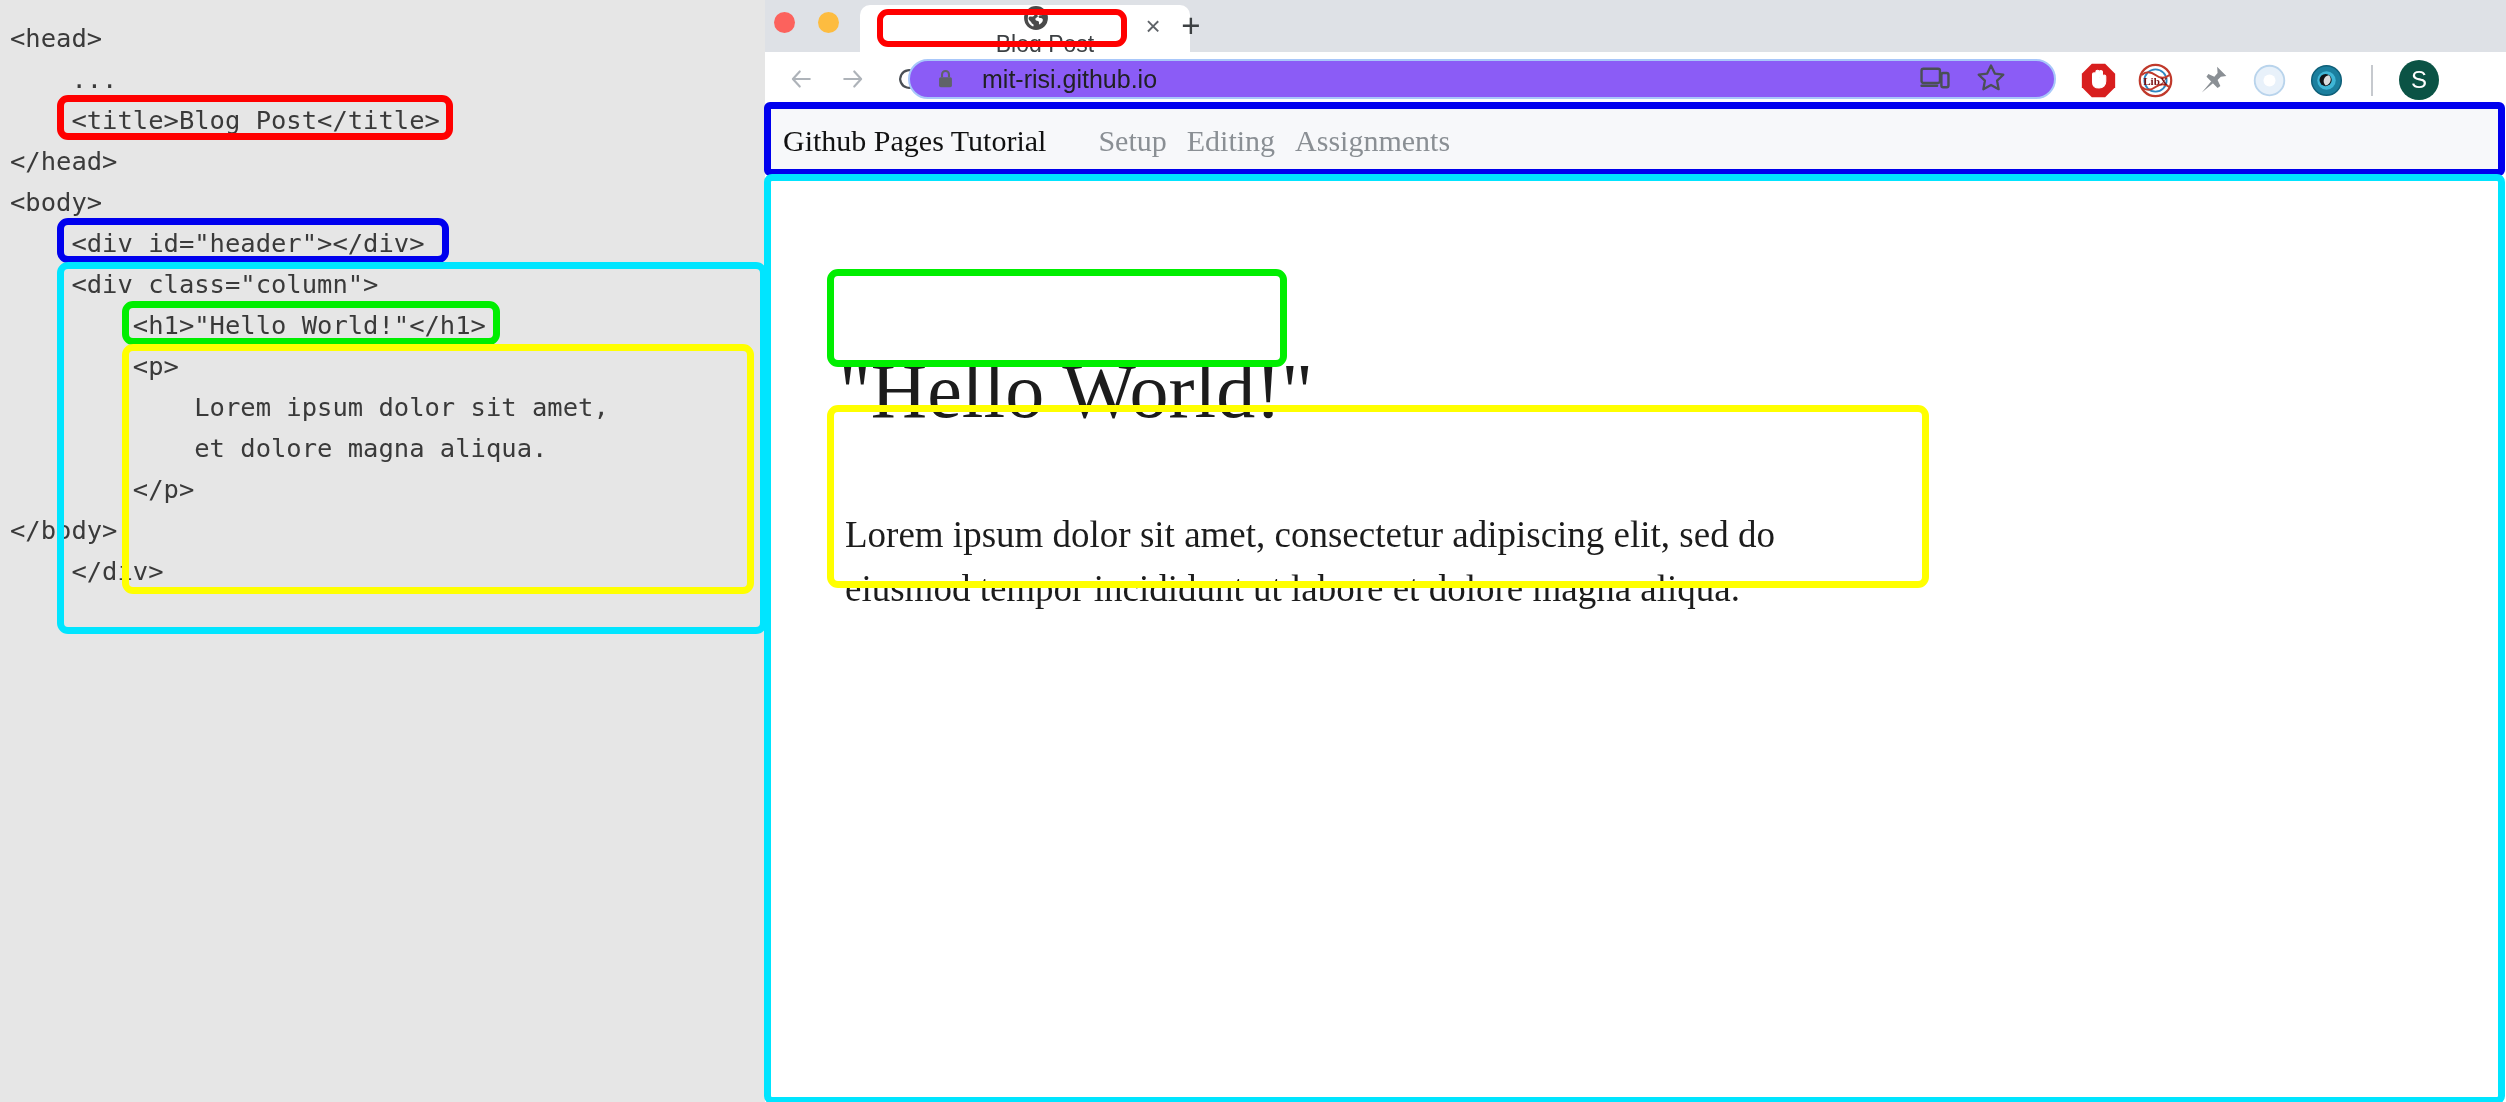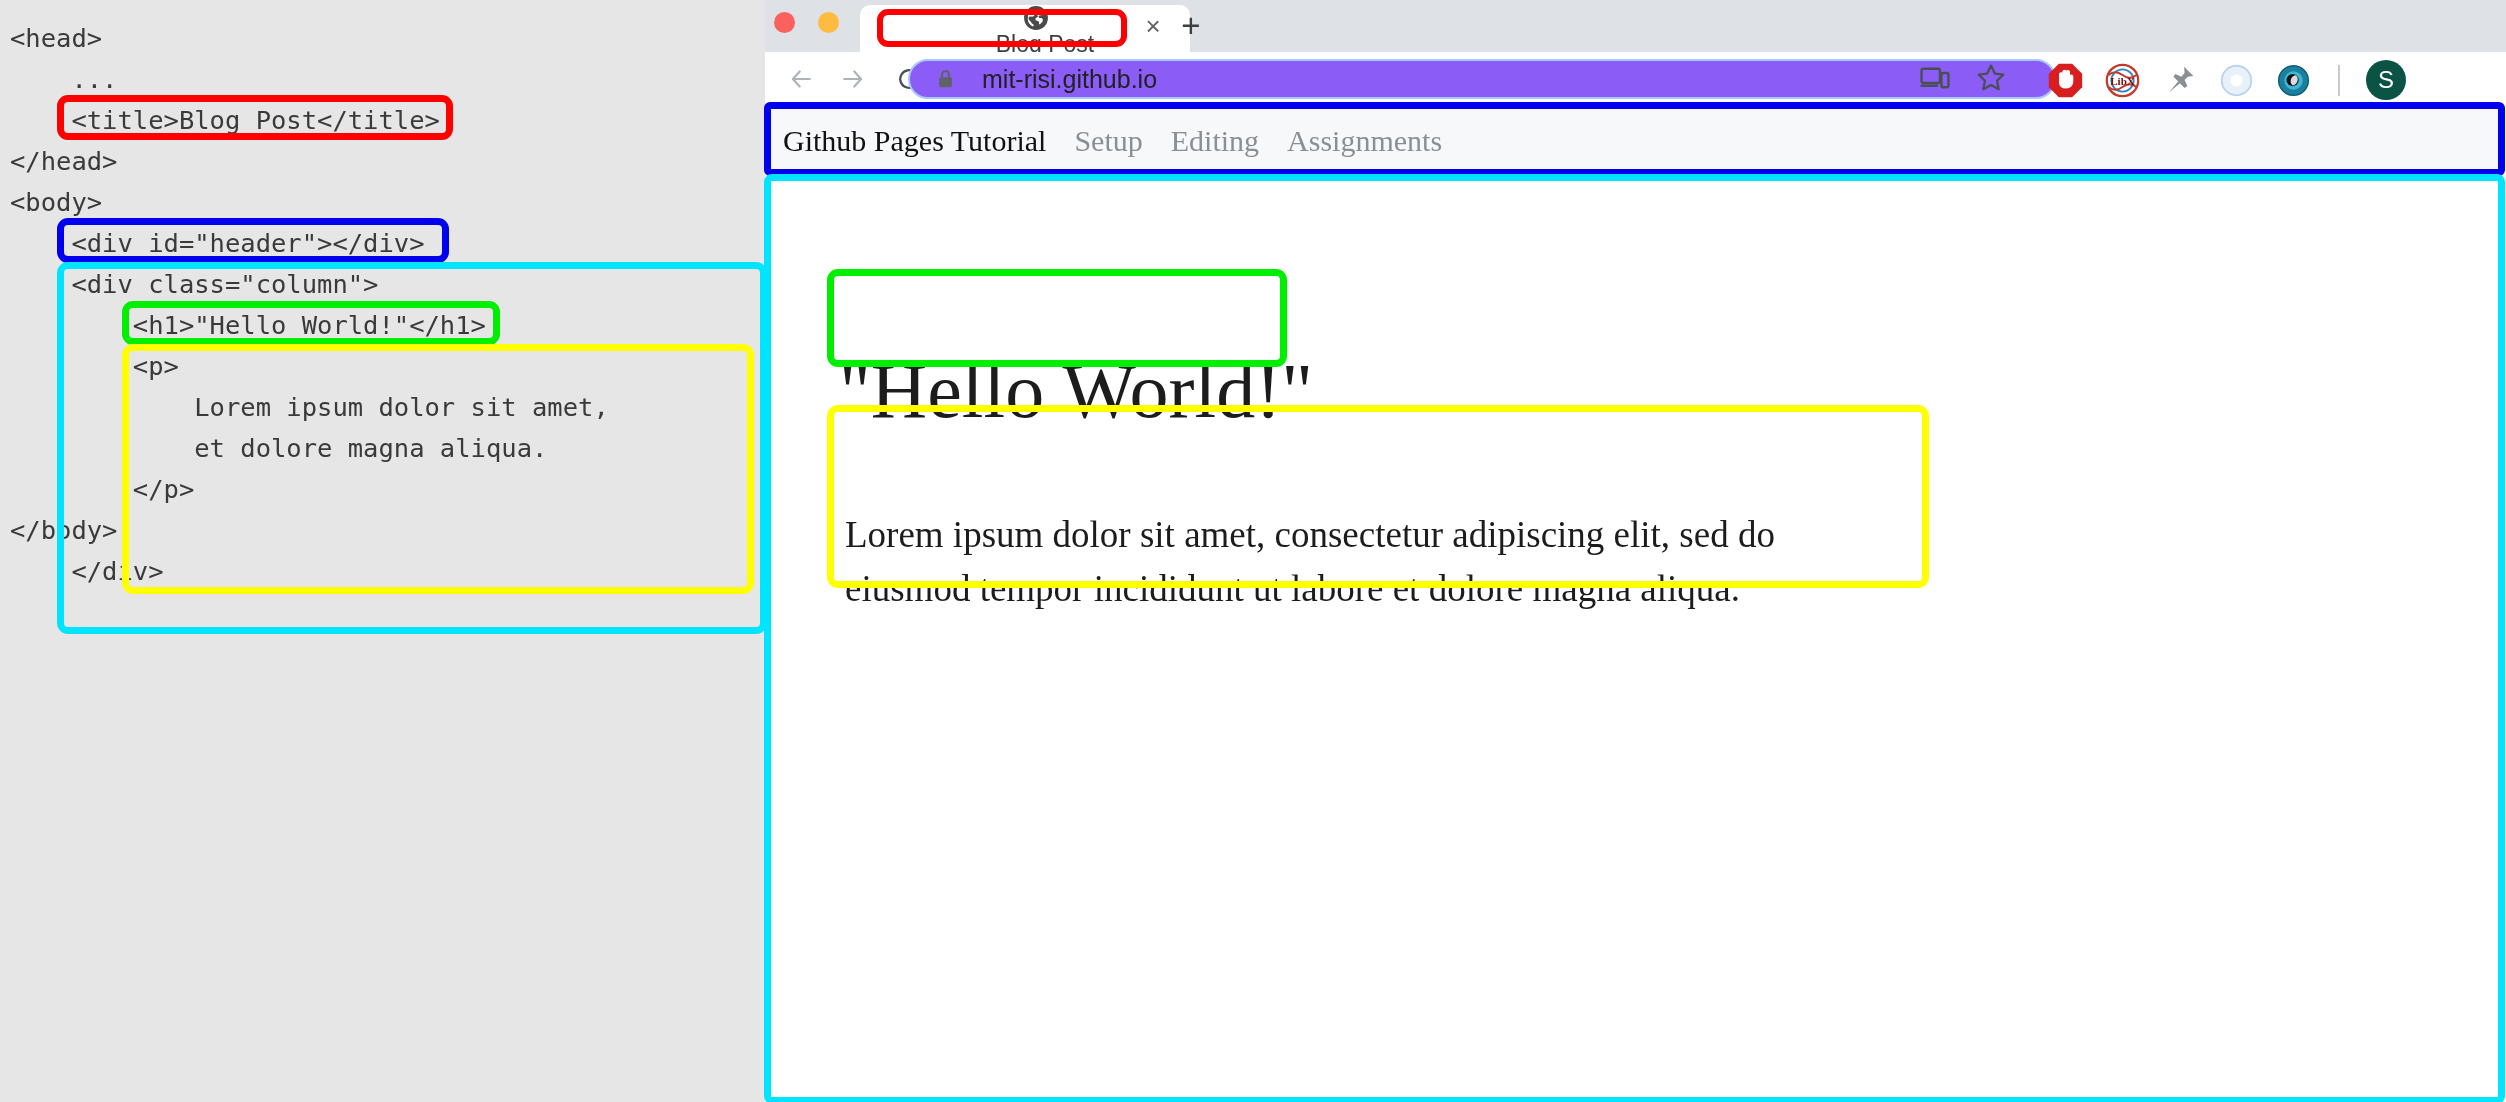--- a/index.html
+++ b/index.html
@@ -75,21 +75,21 @@
   }
   #lock-icon { margin-left: 26px; width: 19px; height: 22px; flex: 0 0 19px; }
   #url-text {
     margin-left: 27px; font-size: 25px; color: #202124;
     font-family: "Liberation Sans", sans-serif; white-space: nowrap;
   }
   #omni-right {
     position: absolute; left: 1153px; top: 9px; display: flex; align-items: center; gap: 22px;
   }
   #ext-row {
-    position: absolute; left: 1282px; top: 8px; display: flex; align-items: center; gap: 20px;
+    position: absolute; left: 1315px; top: 8px; display: flex; align-items: center; gap: 20px;
   }
   .ext-ico { width: 37px; height: 37px; flex: 0 0 37px; }
   #vdiv { width: 2px; height: 31px; background: #c6c9ce; margin: 0 6px; }
   #avatar {
     width: 40px; height: 40px; border-radius: 50%; background: #0b5345;
     color: #ffffff; font-size: 24px; display: flex; align-items: center;
     justify-content: center; font-family: "Liberation Sans", sans-serif;
   }
 
   
@@ -99,21 +99,21 @@
   }
   #site-header {
     position: absolute; left: 2px; top: 2px; width: 1737px; height: 67px;
     background: #f7f8fa;
     display: flex; align-items: center;
   }
   #site-title {
     margin-left: 16px; font-family: "Liberation Serif", serif;
     font-size: 30px; color: #111111; white-space: nowrap;
   }
-  #site-nav { display: flex; align-items: baseline; gap: 28px; margin-left: 28px; }
+  #site-nav { display: flex; align-items: baseline; gap: 20px; margin-left: 52px; }
   .nav-link {
     font-family: "Liberation Serif", serif; font-size: 30px; color: #8a8f94;
     white-space: nowrap;
   }
   #content-col {
     position: absolute; left: 2px; top: 75px; width: 1737px; height: 920px;
     background: #ffffff;
   }
   #page-h1 {
     position: absolute; left: 72px; top: 172px;

